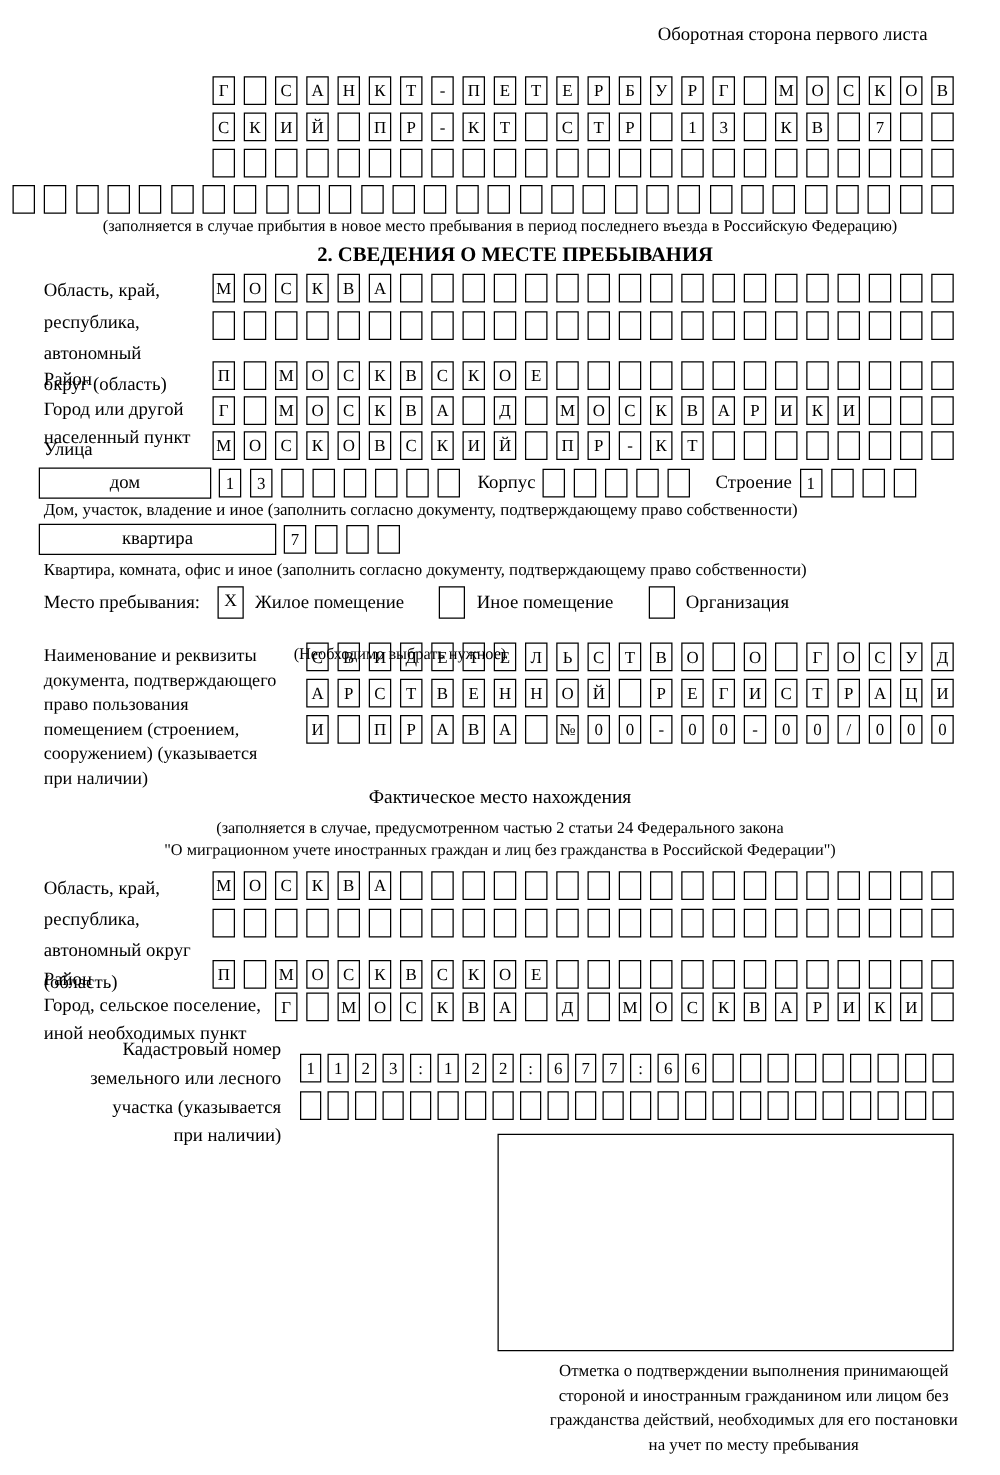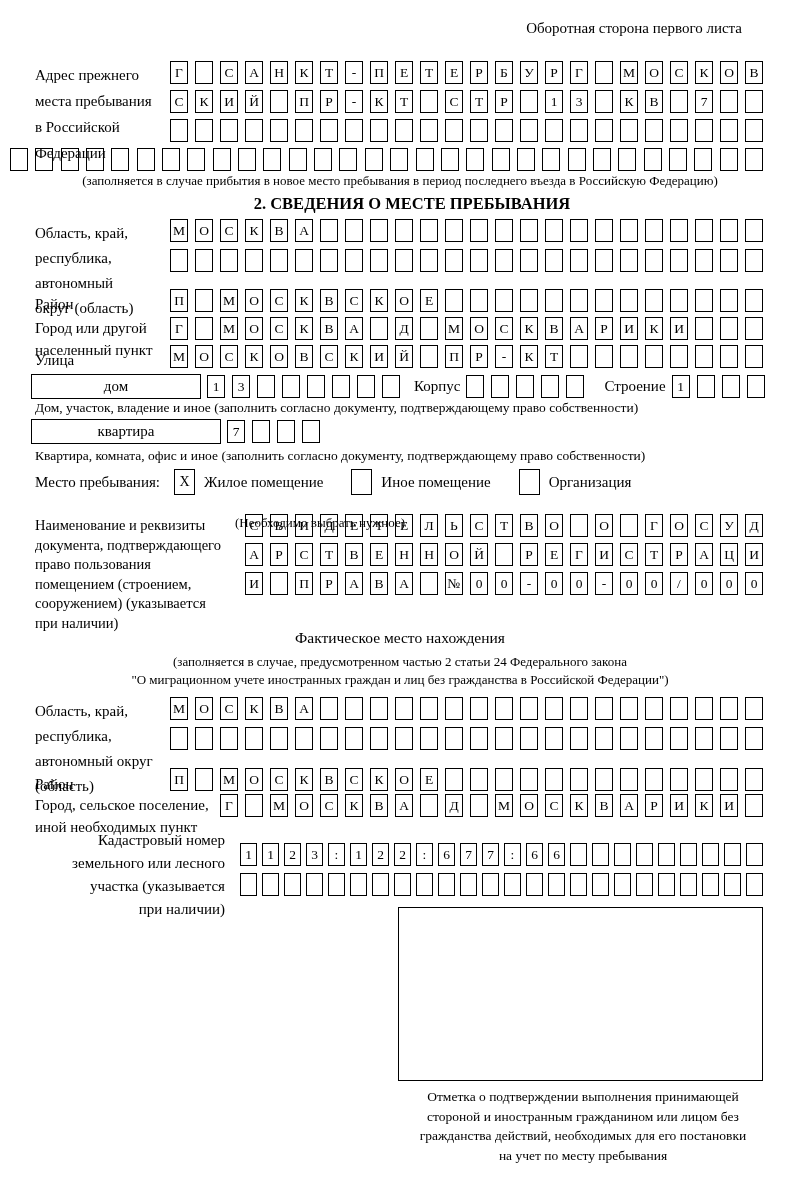--- a/index.html
+++ b/index.html
@@ -48,24 +48,20 @@
   .stamp-note { font-size:13.5px; line-height:19.7px; text-align:center; white-space:pre-line; }
   .doc-label { font-size:14.5px; line-height:19.5px; white-space:pre-line; }
 </style>
 </head>
 <body>
 
 <div class="page">
 
   <div class="abs side-note" style="top:20px; right:58px;">Оборотная сторона первого листа</div>
 
-  <div class="abs label" style="top:62px; left:35px; width:160px; line-height:26px;">Адрес прежнего
-места пребывания
-в Российской
-Федерации</div>
   <div class="row" style="top:61px;">
       <div class="cell">Г</div>
       <div class="cell"></div>
       <div class="cell">С</div>
       <div class="cell">А</div>
       <div class="cell">Н</div>
       <div class="cell">К</div>
       <div class="cell">Т</div>
       <div class="cell">-</div>
       <div class="cell">П</div>
@@ -309,21 +305,21 @@
       <div class="cell"></div>
       <div class="cell"></div>
       <div class="cell"></div>
       <div class="cell"></div>
       <div class="cell"></div>
       <div class="cell"></div>
       <div class="cell"></div>
     </div>
 
   <div class="hrow" style="top:374px; left:31px;">
-    <div class="labelbox" style="width:170px;">дом</div>
+    <div class="labelbox" style="width:138px;">дом</div>
     <div class="inline-boxes">
         <div class="cell">1</div>
         <div class="cell">3</div>
         <div class="cell"></div>
         <div class="cell"></div>
         <div class="cell"></div>
         <div class="cell"></div>
         <div class="cell"></div>
         <div class="cell"></div>
       </div>
@@ -616,18 +612,18 @@
       <div class="cell"></div>
       <div class="cell"></div>
       <div class="cell"></div>
       <div class="cell"></div>
       <div class="cell"></div>
       <div class="cell"></div>
       <div class="cell"></div>
     </div>
 
   <div class="stamp-box" style="top:907px; left:398px; width:365px; height:174px;"></div>
-  <div class="abs stamp-note" style="top:1087px; left:388px; width:390px;">Отметка о подтверждении выполнения принимающей
+  <div class="abs stamp-note" style="top:1087px; left:408px; width:390px;">Отметка о подтверждении выполнения принимающей
 стороной и иностранным гражданином или лицом без
 гражданства действий, необходимых для его постановки
 на учет по месту пребывания</div>
 
 </div>
 
 </body></html>

